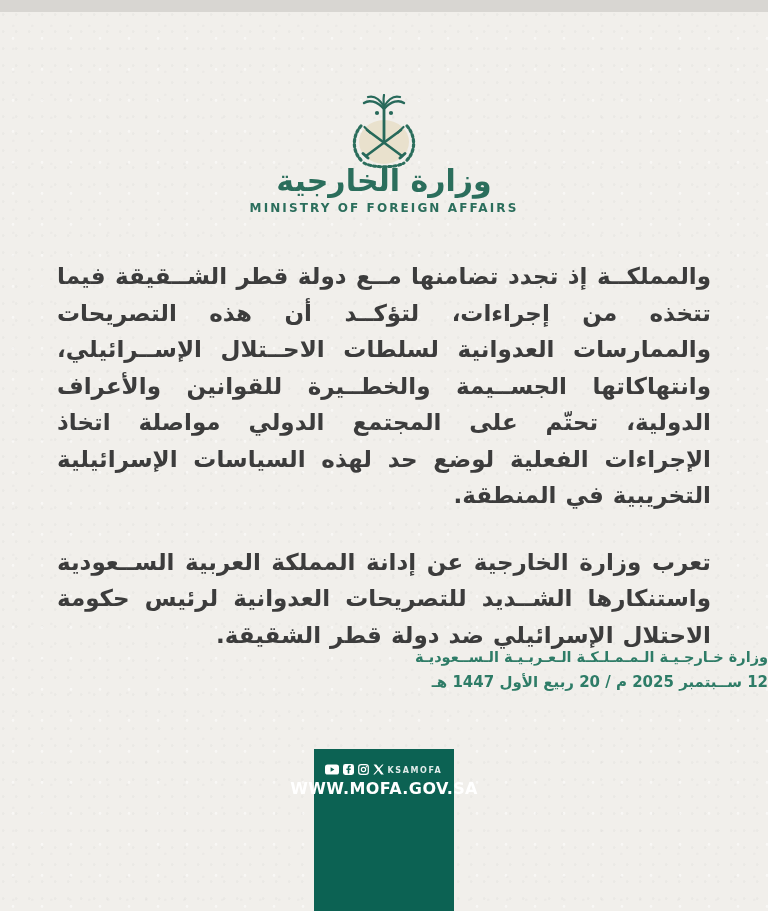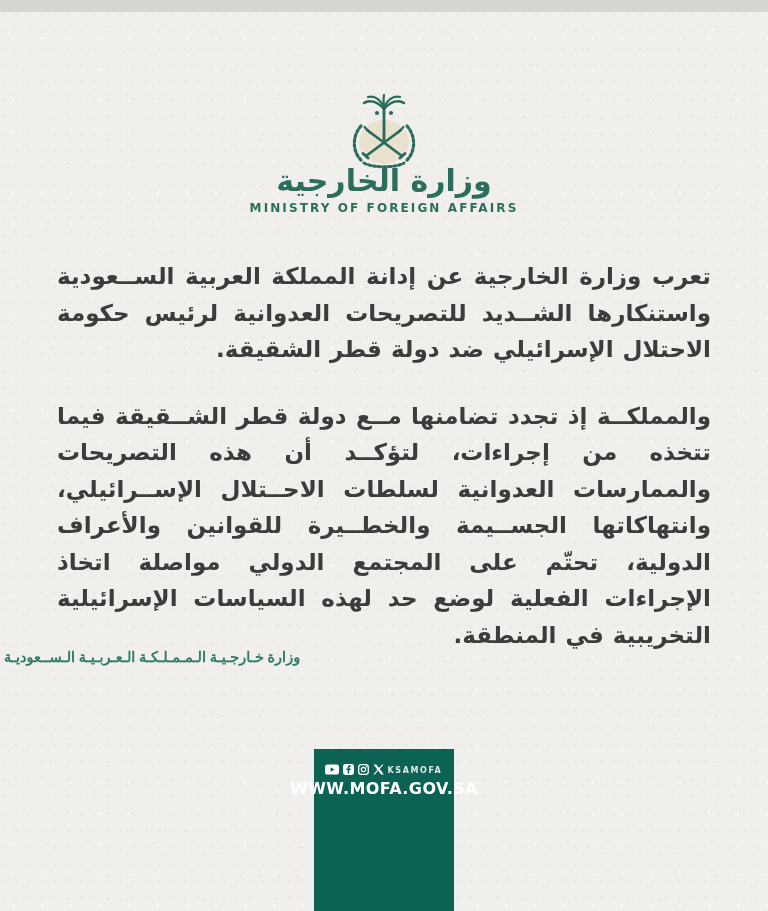--- a/index.html
+++ b/index.html
@@ -49,26 +49,25 @@
     line-height:36.5px;
     text-align:justify;
     text-justify:inter-word;
     word-spacing:1px;
   }
   .para + .para { margin-top:30px; }
 
   
   .signature {
     position:absolute;
-    top:633px; left:4px; right:0;
-    text-align:left;
+    top:633px; left:16px; right:0;
+    text-align:right;
     direction:rtl;
     color:#2e7c67;
     font-weight:bold;
-    font-family:Liberation Serif, serif;
   }
   .sig-ministry { font-size:14.5px; line-height:25px; }
   .sig-date     { font-size:15px;   line-height:25px; }
 
   
   .footer-box {
     position:absolute;
     left:314px; top:737px;
     width:140px; height:174px;
     background:#0c6253;
@@ -122,26 +121,27 @@
       <path d="M50 11.5 C49 5 50 2 50 1" stroke="#27695a" stroke-width="2.2" stroke-linecap="round"></path>
 
       <circle cx="43" cy="19" r="2.1" fill="#27695a"></circle>
       <circle cx="57" cy="19" r="2.1" fill="#27695a"></circle>
     </svg>
     <div class="calligraphy">وزارة الخارجية</div>
     <div class="logo-caption">MINISTRY OF FOREIGN AFFAIRS</div>
   </div>
 
   <div class="statement">
+    <p class="para">والمملكــة إذ تجدد تضامنها مــع دولة قطر الشــقيقة فيما تتخذه من إجراءات، لتؤكــد أن هذه التصريحات والممارسات العدوانية لسلطات الاحــتلال الإســرائيلي، وانتهاكاتها الجســيمة والخطــيرة للقوانين والأعراف الدولية، تحتّم على المجتمع الدولي مواصلة اتخاذ الإجراءات الفعلية لوضع حد لهذه السياسات الإسرائيلية التخريبية في المنطقة.</p>
     <p class="para">تعرب وزارة الخارجية عن إدانة المملكة العربية الســعودية واستنكارها الشــديد للتصريحات العدوانية لرئيس حكومة الاحتلال الإسرائيلي ضد دولة قطر الشقيقة.</p>
-    <p class="para">والمملكــة إذ تجدد تضامنها مــع دولة قطر الشــقيقة فيما تتخذه من إجراءات، لتؤكــد أن هذه التصريحات والممارسات العدوانية لسلطات الاحــتلال الإســرائيلي، وانتهاكاتها الجســيمة والخطــيرة للقوانين والأعراف الدولية، تحتّم على المجتمع الدولي مواصلة اتخاذ الإجراءات الفعلية لوضع حد لهذه السياسات الإسرائيلية التخريبية في المنطقة.</p>
   </div>
 
   <div class="signature">
     <div class="sig-ministry">وزارة خـارجـيـة الـمـمـلـكـة الـعـربـيـة الـســعوديـة</div>
+    <div class="sig-date">12 ســبتمبر 2025 م / 20 ربيع الأول 1447 هـ</div>
   </div>
 
   <div class="footer-box">
     <div class="social-row">
 
       <svg width="14" height="11" viewBox="0 0 14 11">
         <rect x="0" y="0.5" width="14" height="10" rx="2.6" fill="#ffffff"></rect>
         <path d="M5.6 3.2 L9.4 5.5 L5.6 7.8 Z" fill="#0c6253"></path>
       </svg>
 

